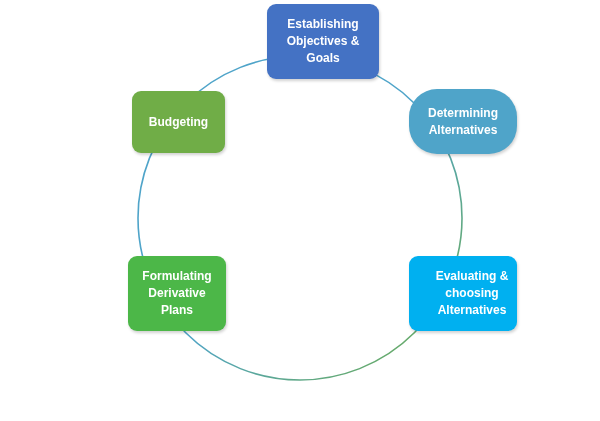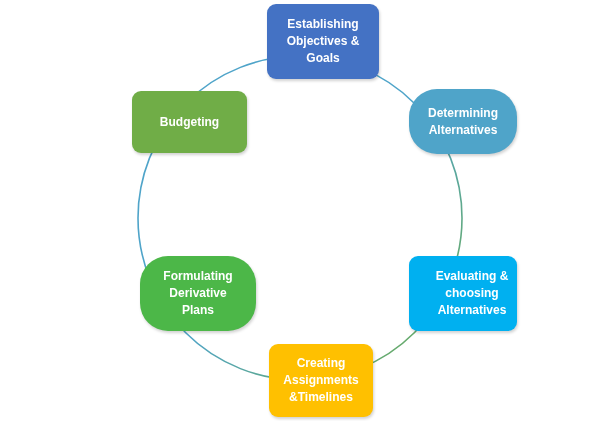--- a/index.html
+++ b/index.html
@@ -36,22 +36,22 @@
     white-space: pre-line;
     padding: 4px 6px;
     box-sizing: border-box;
     box-shadow: 1px 2px 3px rgba(0,0,0,0.18);
     margin-left: 28px;
   }
   .node-establishing { left: 239px; top: 4px;   width: 112px; height: 75px; }
   .node-determining  { left: 381px; top: 89px;  width: 108px; height: 65px; }
   .node-evaluating   { left: 381px; top: 256px; width: 108px; height: 75px; }
   .node-creating     { left: 241px; top: 344px; width: 104px; height: 73px; }
-  .node-formulating  { left: 112px; top: 256px; width: 116px; height: 75px; border-radius: 28px; }
-  .node-budgeting    { left: 104px; top: 91px;  width: 115px; height: 62px; }
+  .node-formulating  { left: 100px; top: 256px; width: 98px; height: 75px; }
+  .node-budgeting    { left: 104px; top: 91px;  width: 93px; height: 62px; }
 </style>
 </head>
 <body>
 
 <div class="canvas">
 
   <svg class="ring-svg" viewBox="0 0 600 421" xmlns="http://www.w3.org/2000/svg">
     <defs>
       <linearGradient id="ringGrad" x1="0%" y1="0%" x2="100%" y2="100%">
         <stop offset="0%" stop-color="#4FA4C9"></stop>
@@ -66,23 +66,20 @@
 Objectives &amp;
 Goals</div>
 
   <div class="node node-determining" style="background: rgb(79, 164, 201); border-radius: 28px;">Determining
 Alternatives</div>
 
   <div class="node node-evaluating" style="background: rgb(0, 176, 240); padding-left: 24px;">Evaluating &amp;
 choosing
 Alternatives</div>
 
-  <div class="node node-creating" style="background: rgb(255, 192, 0);">Creating
-Assignments
-&amp;Timelines</div>
 
   <div class="node node-formulating" style="background: rgb(76, 183, 72);">Formulating
 Derivative
 Plans</div>
 
   <div class="node node-budgeting" style="background: rgb(112, 173, 71);">Budgeting</div>
 
 </div>
 
 </body></html>

